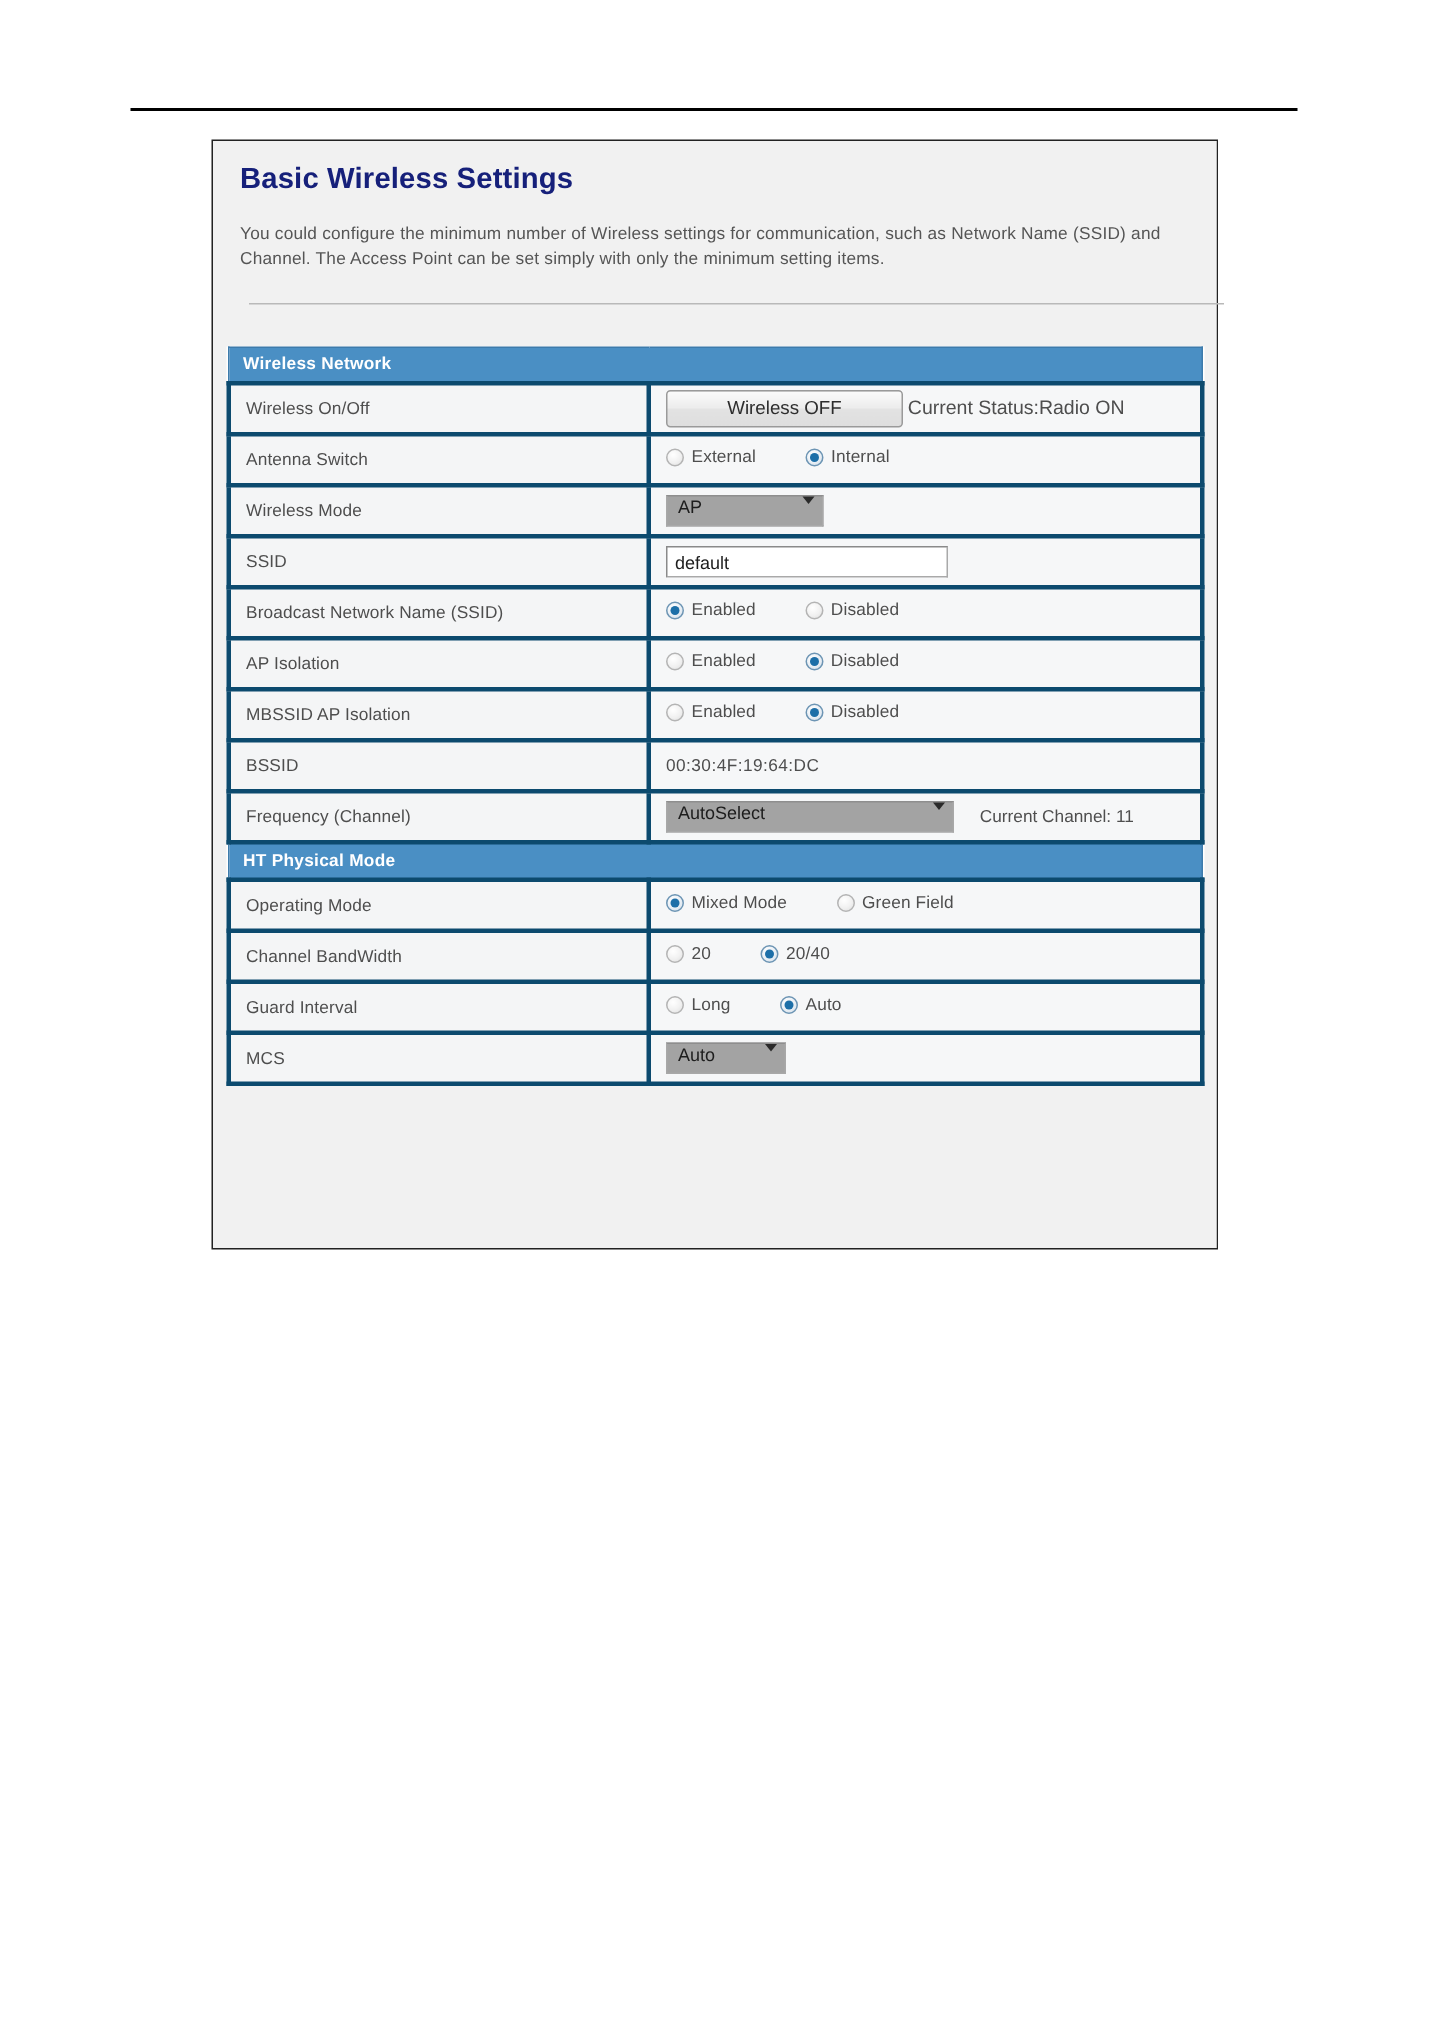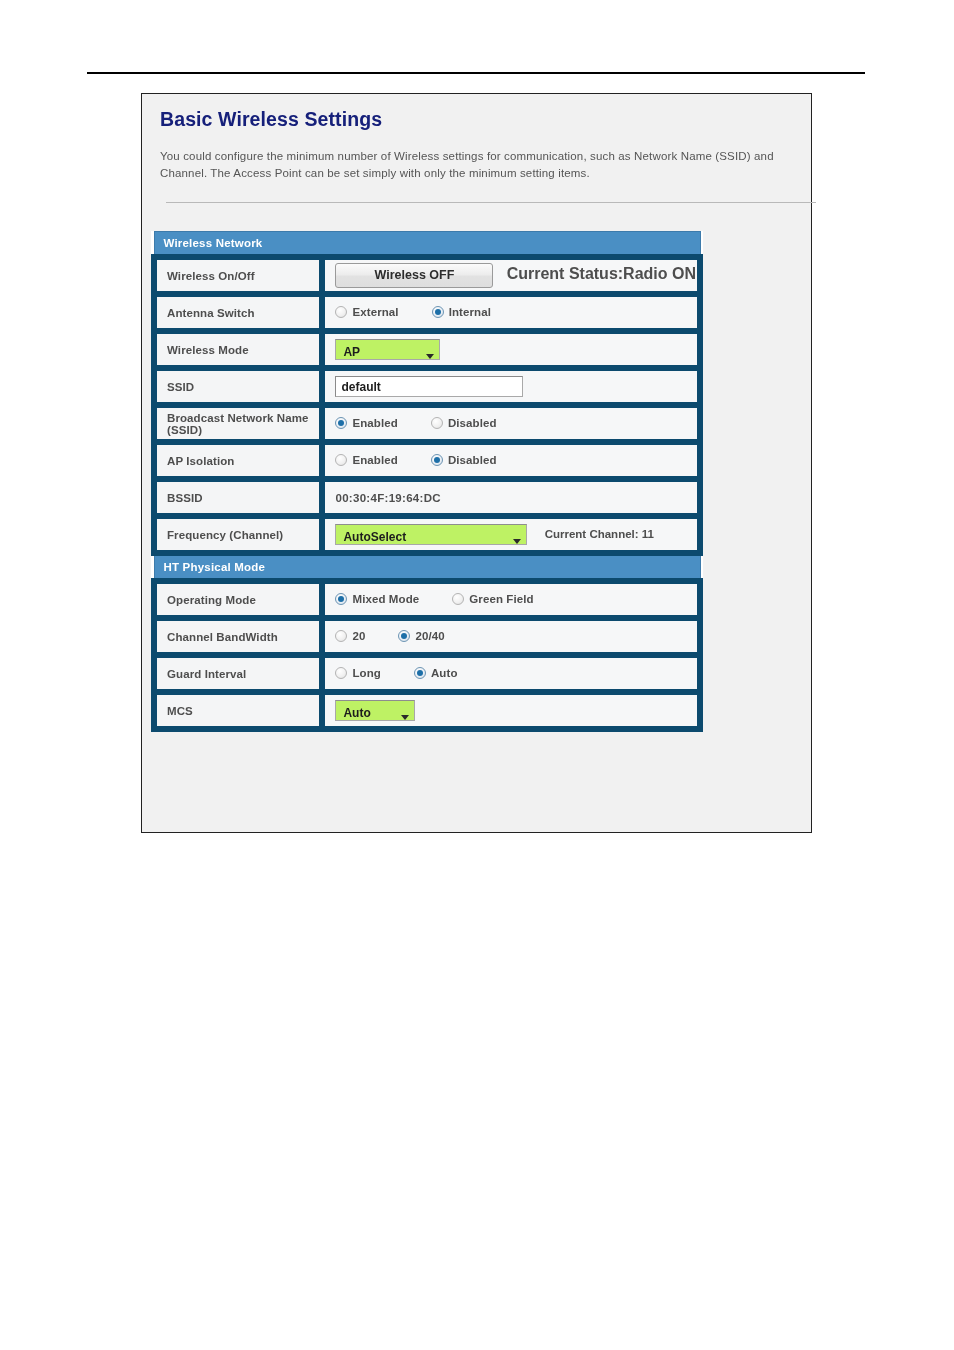--- a/index.html
+++ b/index.html
@@ -69,39 +69,38 @@
   .hdr-rule {
     margin: 20px 0 0 6px;
     width: 650px;
     height: 1px;
     background: #b9b9b9;
   }
 
   
   .tbl {
     margin: 28px 0 0 9px;
-    width: 552px;
+    width: 652px;
     border-collapse: collapse;
     background: #ffffff;
   }
   .sect-row td {
     background: #4a8fc4;
     color: #ffffff;
     font-size: 11.5px;
     font-weight: bold;
     padding: 5px 0 5px 9px;
     border: 1px solid #3d7bab;
     letter-spacing: 0.2px;
   }
   .tbl tr.data-row > td {
-    border: 6px solid #0c4a6e;
+    border: 3px solid #0c4a6e;
     background: #f6f7f8;
     height: 29px;
     vertical-align: middle;
-    font-weight: bold;
   }
   td.lbl {
     width: 266px;
     padding-left: 10px;
     font-size: 11.5px;
     color: #4e4e4e;
     background: #f4f5f6 !important;
     letter-spacing: 0.1px;
   }
   td.val {
@@ -120,30 +119,30 @@
     padding: 4px 10px 5px;
     font-size: 12.5px;
     color: #2d2d2d;
     background: linear-gradient(to bottom, #fbfbfb 0%, #ececec 48%, #e2e2e2 52%, #dedede 100%);
     border: 1px solid #9a9a9a;
     border-radius: 3px;
     font-family: "Liberation Sans", sans-serif;
     cursor: pointer;
   }
   .btn-note {
-    margin-left: 10px;
-    font-size: 16px;
+    margin-left: 0;
+    font-size: 13px;
     color: #4e4e4e;
   }
 
   .sel {
     display: inline-flex;
-    align-items: flex-end;
+    align-items: flex-start;
     justify-content: space-between;
-    background: #bef264;
+    background: #a3a3a3;
     border: 1px solid #a8a8a8;
     border-top-color: #8e8e8e;
     height: 21px;
     padding: 0 5px 0 7px;
     font-size: 12px;
     color: #1d1d1d;
     vertical-align: middle;
     box-sizing: border-box;
     cursor: pointer;
   }
@@ -316,20 +315,35 @@
                 <span class="radio-label">Enabled</span>
               </span>
               <span class="radio-opt">
                 <span class="rb on"></span>
                 <span class="radio-label">Disabled</span>
               </span>
             </span>
           </td>
         </tr>
 
+        <tr class="data-row">
+          <td class="lbl">MBSSID AP Isolation</td>
+          <td class="val">
+            <span class="radio-group">
+              <span class="radio-opt">
+                <span class="rb"></span>
+                <span class="radio-label">Enabled</span>
+              </span>
+              <span class="radio-opt">
+                <span class="rb on"></span>
+                <span class="radio-label">Disabled</span>
+              </span>
+            </span>
+          </td>
+        </tr>
 
         <tr class="data-row">
           <td class="lbl">BSSID</td>
           <td class="val">
             <span class="plain-val">00:30:4F:19:64:DC</span>
           </td>
         </tr>
 
         <tr class="data-row">
           <td class="lbl">Frequency (Channel)</td>

